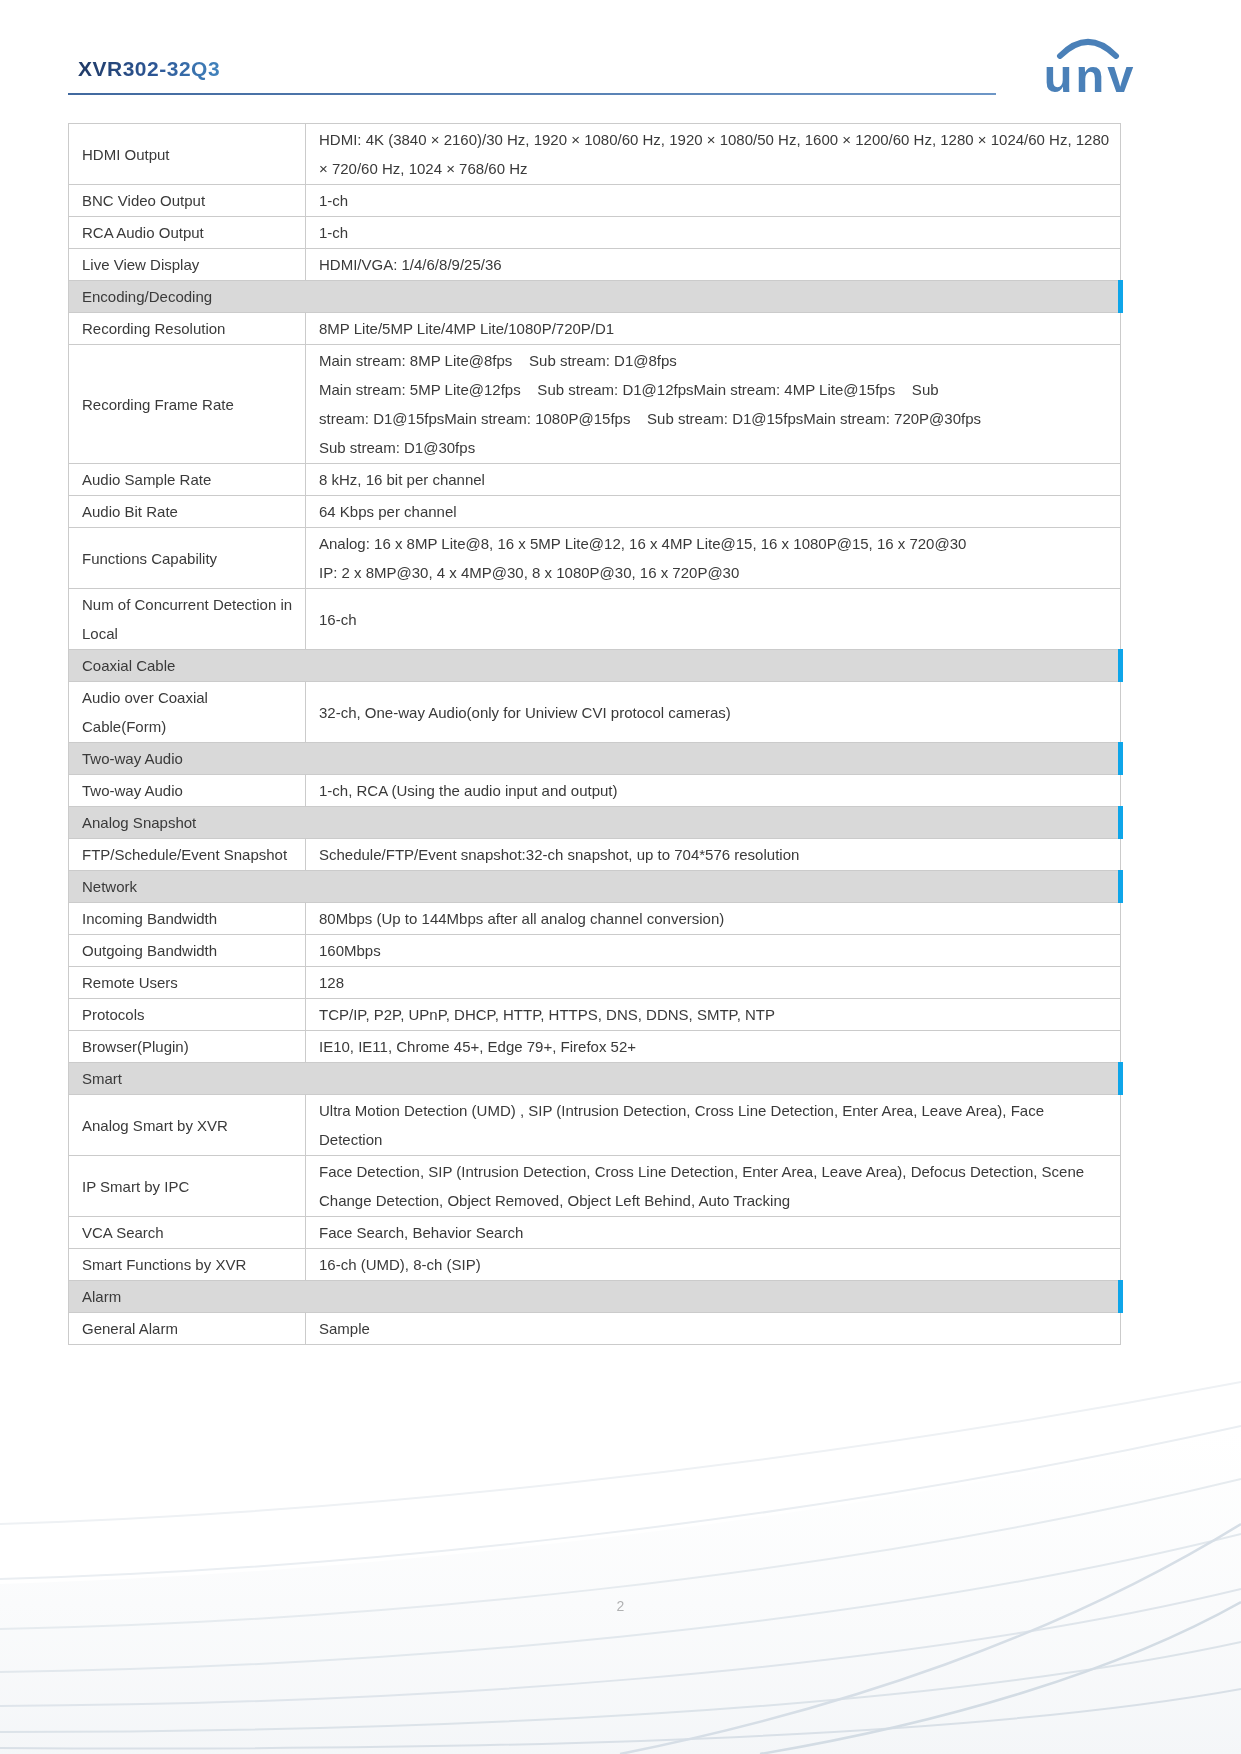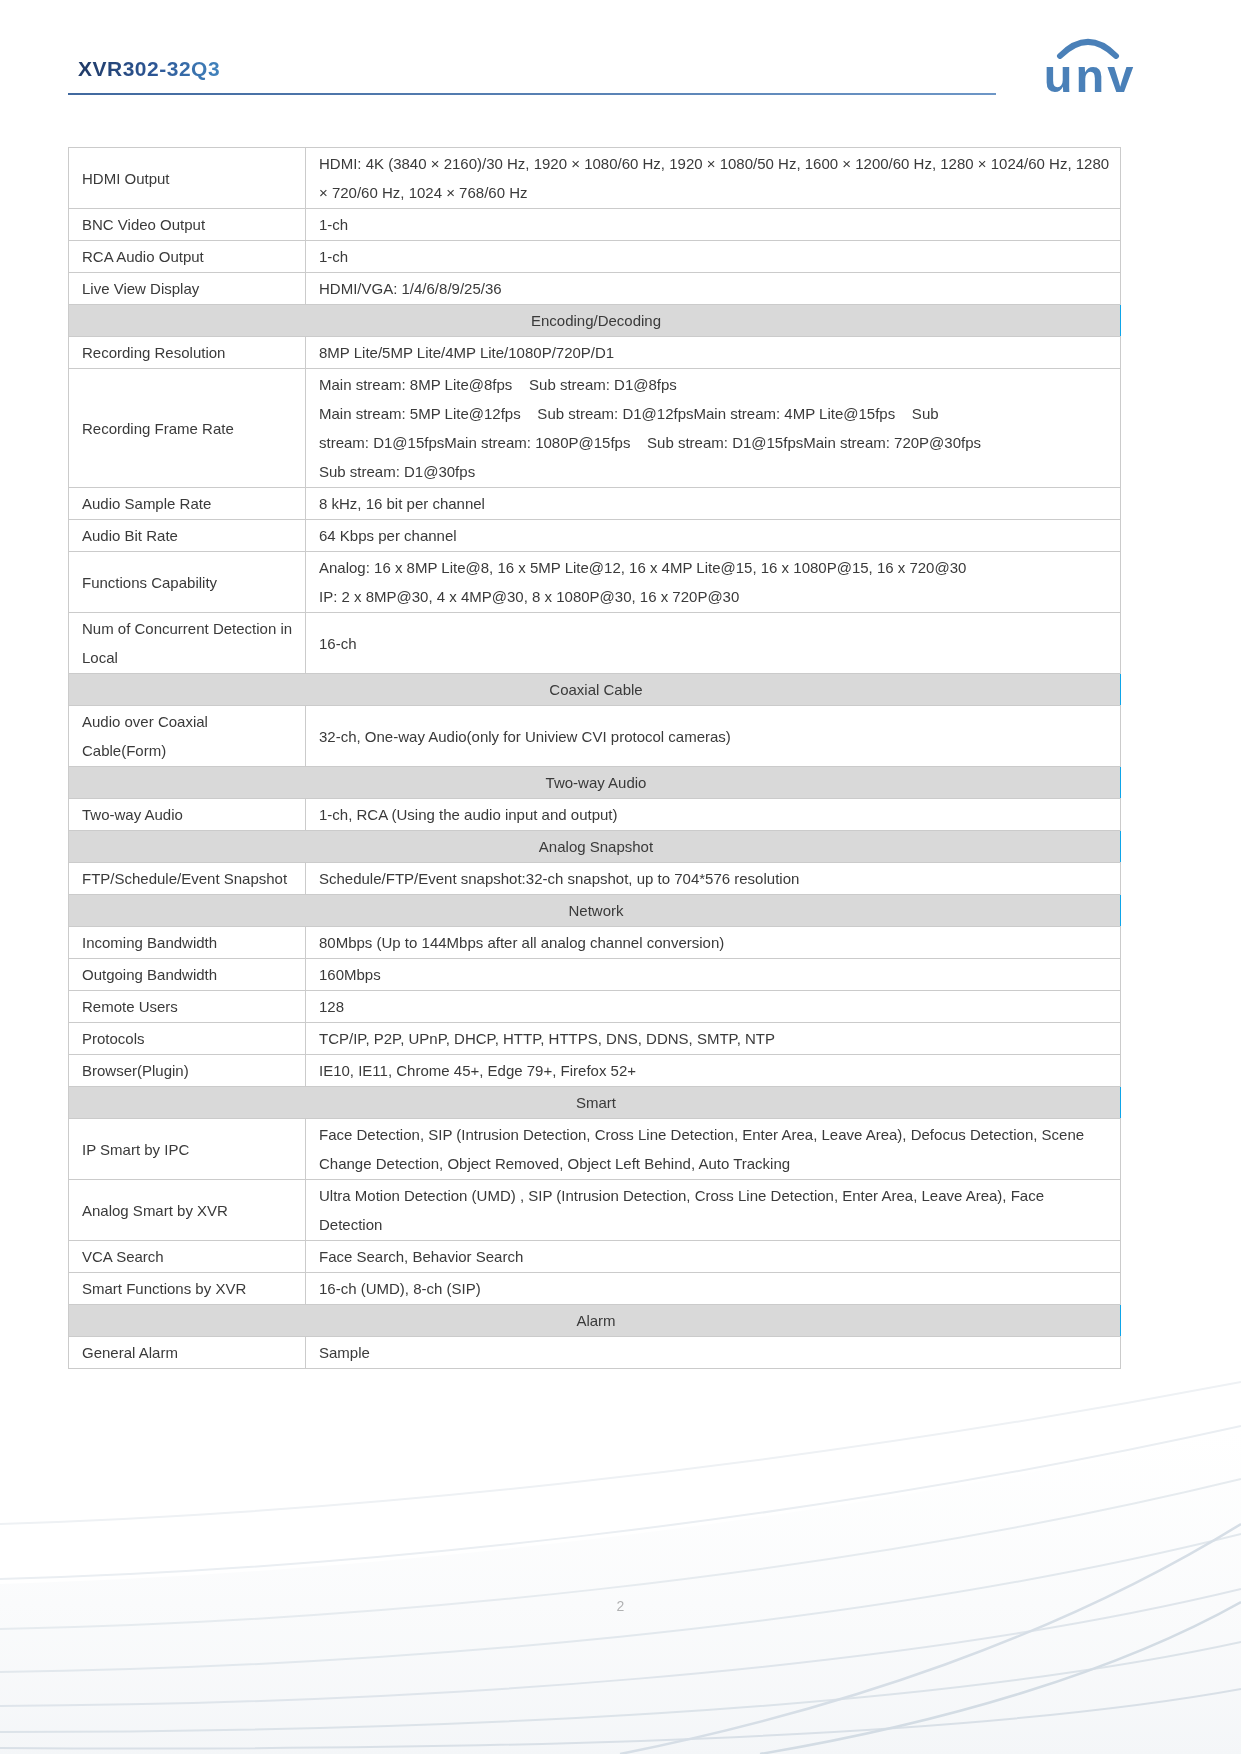--- a/index.html
+++ b/index.html
@@ -28,35 +28,35 @@
   }
   .unv-logo{position:absolute;left:1025px;top:31px;width:130px;text-align:center;}
   .unv-logo .arc{display:block;margin:0 0 -4px 30px;}
   .unv-logo .logo-text{
     font-size:47px;font-weight:bold;color:#4a80b8;
     letter-spacing:3px;line-height:42px;
   }
 
   
   table.spec{
-    position:absolute;left:68px;top:147px;width:1052px;
+    position:absolute;left:68px;top:123px;width:1052px;
     border-collapse:collapse;table-layout:fixed;
   }
   table.spec td{
     border:1px solid #cbcbcb;
     font-size:15px;line-height:29px;
     vertical-align:middle;
     padding:1px 10px 1px 13px;
     color:#3a3a3a;
   }
   td.value-cell{padding:1px 10px 1px 8px;}
   tr.section-row td{
     background:#d9d9d9;
     height:28px;
-    border-left:1px solid #cbcbcb;border-right:1px solid #0ea5e9;text-align:center;
+    border-left:1px solid #cbcbcb;border-right:5px solid #0ea5e9;
   }
   .para{white-space:pre-wrap;}
 
   
   .page-number{
     position:absolute;left:0;top:1598px;width:100%;
     text-align:center;font-size:14px;color:#9a9a9a;
   }
 
   
@@ -206,29 +206,29 @@
         <tr class="spec-row">
       <td class="label-cell">Browser(Plugin)</td>
       <td class="value-cell">
             <div class="para">IE10, IE11, Chrome 45+, Edge 79+, Firefox 52+</div>
           </td>
     </tr>
         <tr class="section-row">
       <td colspan="2">Smart</td>
     </tr>
         <tr class="spec-row">
+      <td class="label-cell">Analog Smart by XVR</td>
+      <td class="value-cell">
+            <div class="para">Ultra Motion Detection (UMD) , SIP (Intrusion Detection, Cross Line Detection, Enter Area, Leave Area), Face Detection</div>
+          </td>
+    </tr>
+        <tr class="spec-row">
       <td class="label-cell">IP Smart by IPC</td>
       <td class="value-cell">
             <div class="para">Face Detection, SIP (Intrusion Detection, Cross Line Detection, Enter Area, Leave Area), Defocus Detection, Scene Change Detection, Object Removed, Object Left Behind, Auto Tracking</div>
-          </td>
-    </tr>
-        <tr class="spec-row">
-      <td class="label-cell">Analog Smart by XVR</td>
-      <td class="value-cell">
-            <div class="para">Ultra Motion Detection (UMD) , SIP (Intrusion Detection, Cross Line Detection, Enter Area, Leave Area), Face Detection</div>
           </td>
     </tr>
         <tr class="spec-row">
       <td class="label-cell">VCA Search</td>
       <td class="value-cell">
             <div class="para">Face Search, Behavior Search</div>
           </td>
     </tr>
         <tr class="spec-row">
       <td class="label-cell">Smart Functions by XVR</td>

